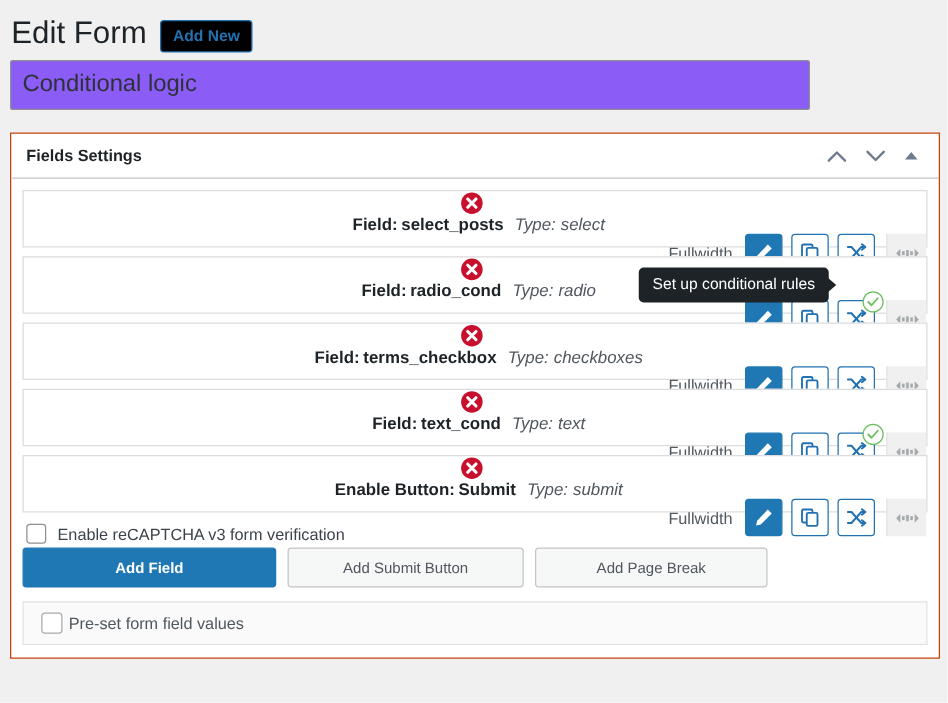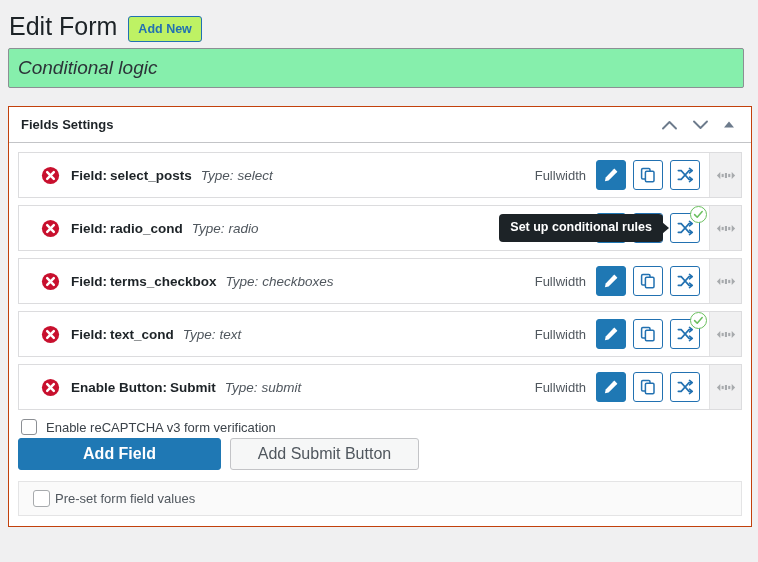--- a/index.html
+++ b/index.html
@@ -29,44 +29,43 @@
     color: #1d2327;
     line-height: 1.3;
     white-space: nowrap;
   }
   .add-new-btn {
     display: inline-flex;
     align-items: center;
     justify-content: center;
     height: 26px;
     padding: 0 9px;
-    background: #bef264;
+    background: #000000;
     border: 1px solid #2271b1;
     border-radius: 3px;
     color: #2271b1;
     font-size: 12.5px;
     font-weight: 600;
     cursor: pointer;
     margin-top: 6px;
   }
 
   
   .title-input-wrap { padding: 4px 6px 0 8px; }
   .title-input {
-    width: 736px;
+    width: 640px;
     height: 40px;
     border: 1px solid #8c8f94;
     border-radius: 2px;
-    background: #86efac;
+    background: #8b5cf6;
     font-family: "Liberation Sans", sans-serif;
     font-size: 19px;
     color: #2c3338;
     padding: 0 9px;
     outline: none;
-    font-style: italic;
   }
 
   
   .metabox {
     margin: 18px 6px 0 8px;
     width: 744px;
     background: #fff;
     border: 1px solid #c2410c;
   }
   .metabox-head {
@@ -90,21 +89,22 @@
 
   
   .field-row {
     position: relative;
     display: flex;
     align-items: center;
     height: 46px;
     background: #fff;
     border: 1px solid #dcdcde;
     margin-bottom: 7px;
-    padding-left: 22px;
+    padding-left: 6px;
+    flex-direction: column;
   }
   .del-icon { flex: 0 0 auto; margin-right: 11px; display: inline-flex; cursor: pointer; }
   .field-label {
     font-size: 13.5px;
     color: #1d2327;
     white-space: nowrap;
   }
   .field-label .lbl { font-weight: 700; }
   .field-label .nm { font-weight: 700; margin-left: 3px; }
   .field-label .ty { font-style: italic; font-weight: 400; color: #50575e; margin-left: 9px; }
@@ -161,21 +161,20 @@
   .tooltip {
     position: absolute;
     background: #1d2327;
     color: #fff;
     font-size: 12.5px;
     padding: 6px 11px 7px 11px;
     border-radius: 4px;
     white-space: nowrap;
     z-index: 40;
     line-height: 1.2;
-    font-weight: bold;
   }
   .tooltip::after {
     content: "";
     position: absolute;
     right: -6px;
     top: 50%;
     transform: translateY(-50%);
     border-top: 6px solid transparent;
     border-bottom: 6px solid transparent;
     border-left: 7px solid #1d2327;
@@ -198,21 +197,21 @@
   }
   .cb-label { font-size: 13px; color: #3c434a; }
 
   .btn-row { display: flex; gap: 9px; margin-top: 3px; }
   .wide-btn {
     height: 32px;
     border-radius: 3px;
     display: inline-flex;
     align-items: center;
     justify-content: center;
-    font-size: 16px;
+    font-size: 12px;
     cursor: pointer;
     border: 1px solid #c3c4c7;
     background: #f6f7f7;
     color: #50575e;
   }
   .wide-btn.primary {
     background: #1f78b4;
     border-color: #1f78b4;
     color: #fff;
     font-weight: 600;
@@ -500,20 +499,21 @@
       </div>
 
     <div class="recaptcha-line">
       <span class="cbox"></span>
       <span class="cb-label">Enable reCAPTCHA v3 form verification</span>
     </div>
 
     <div class="btn-row">
       <span class="wide-btn primary" id="btn-add-field">Add Field</span>
       <span class="wide-btn" id="btn-add-submit">Add Submit Button</span>
+      <span class="wide-btn" id="btn-add-pagebreak">Add Page Break</span>
     </div>
 
     <div class="preset-box">
       <span class="cbox"></span>
       <span class="preset-label">Pre-set form field values</span>
     </div>
   </div>
 </div>
 
 </body></html>

